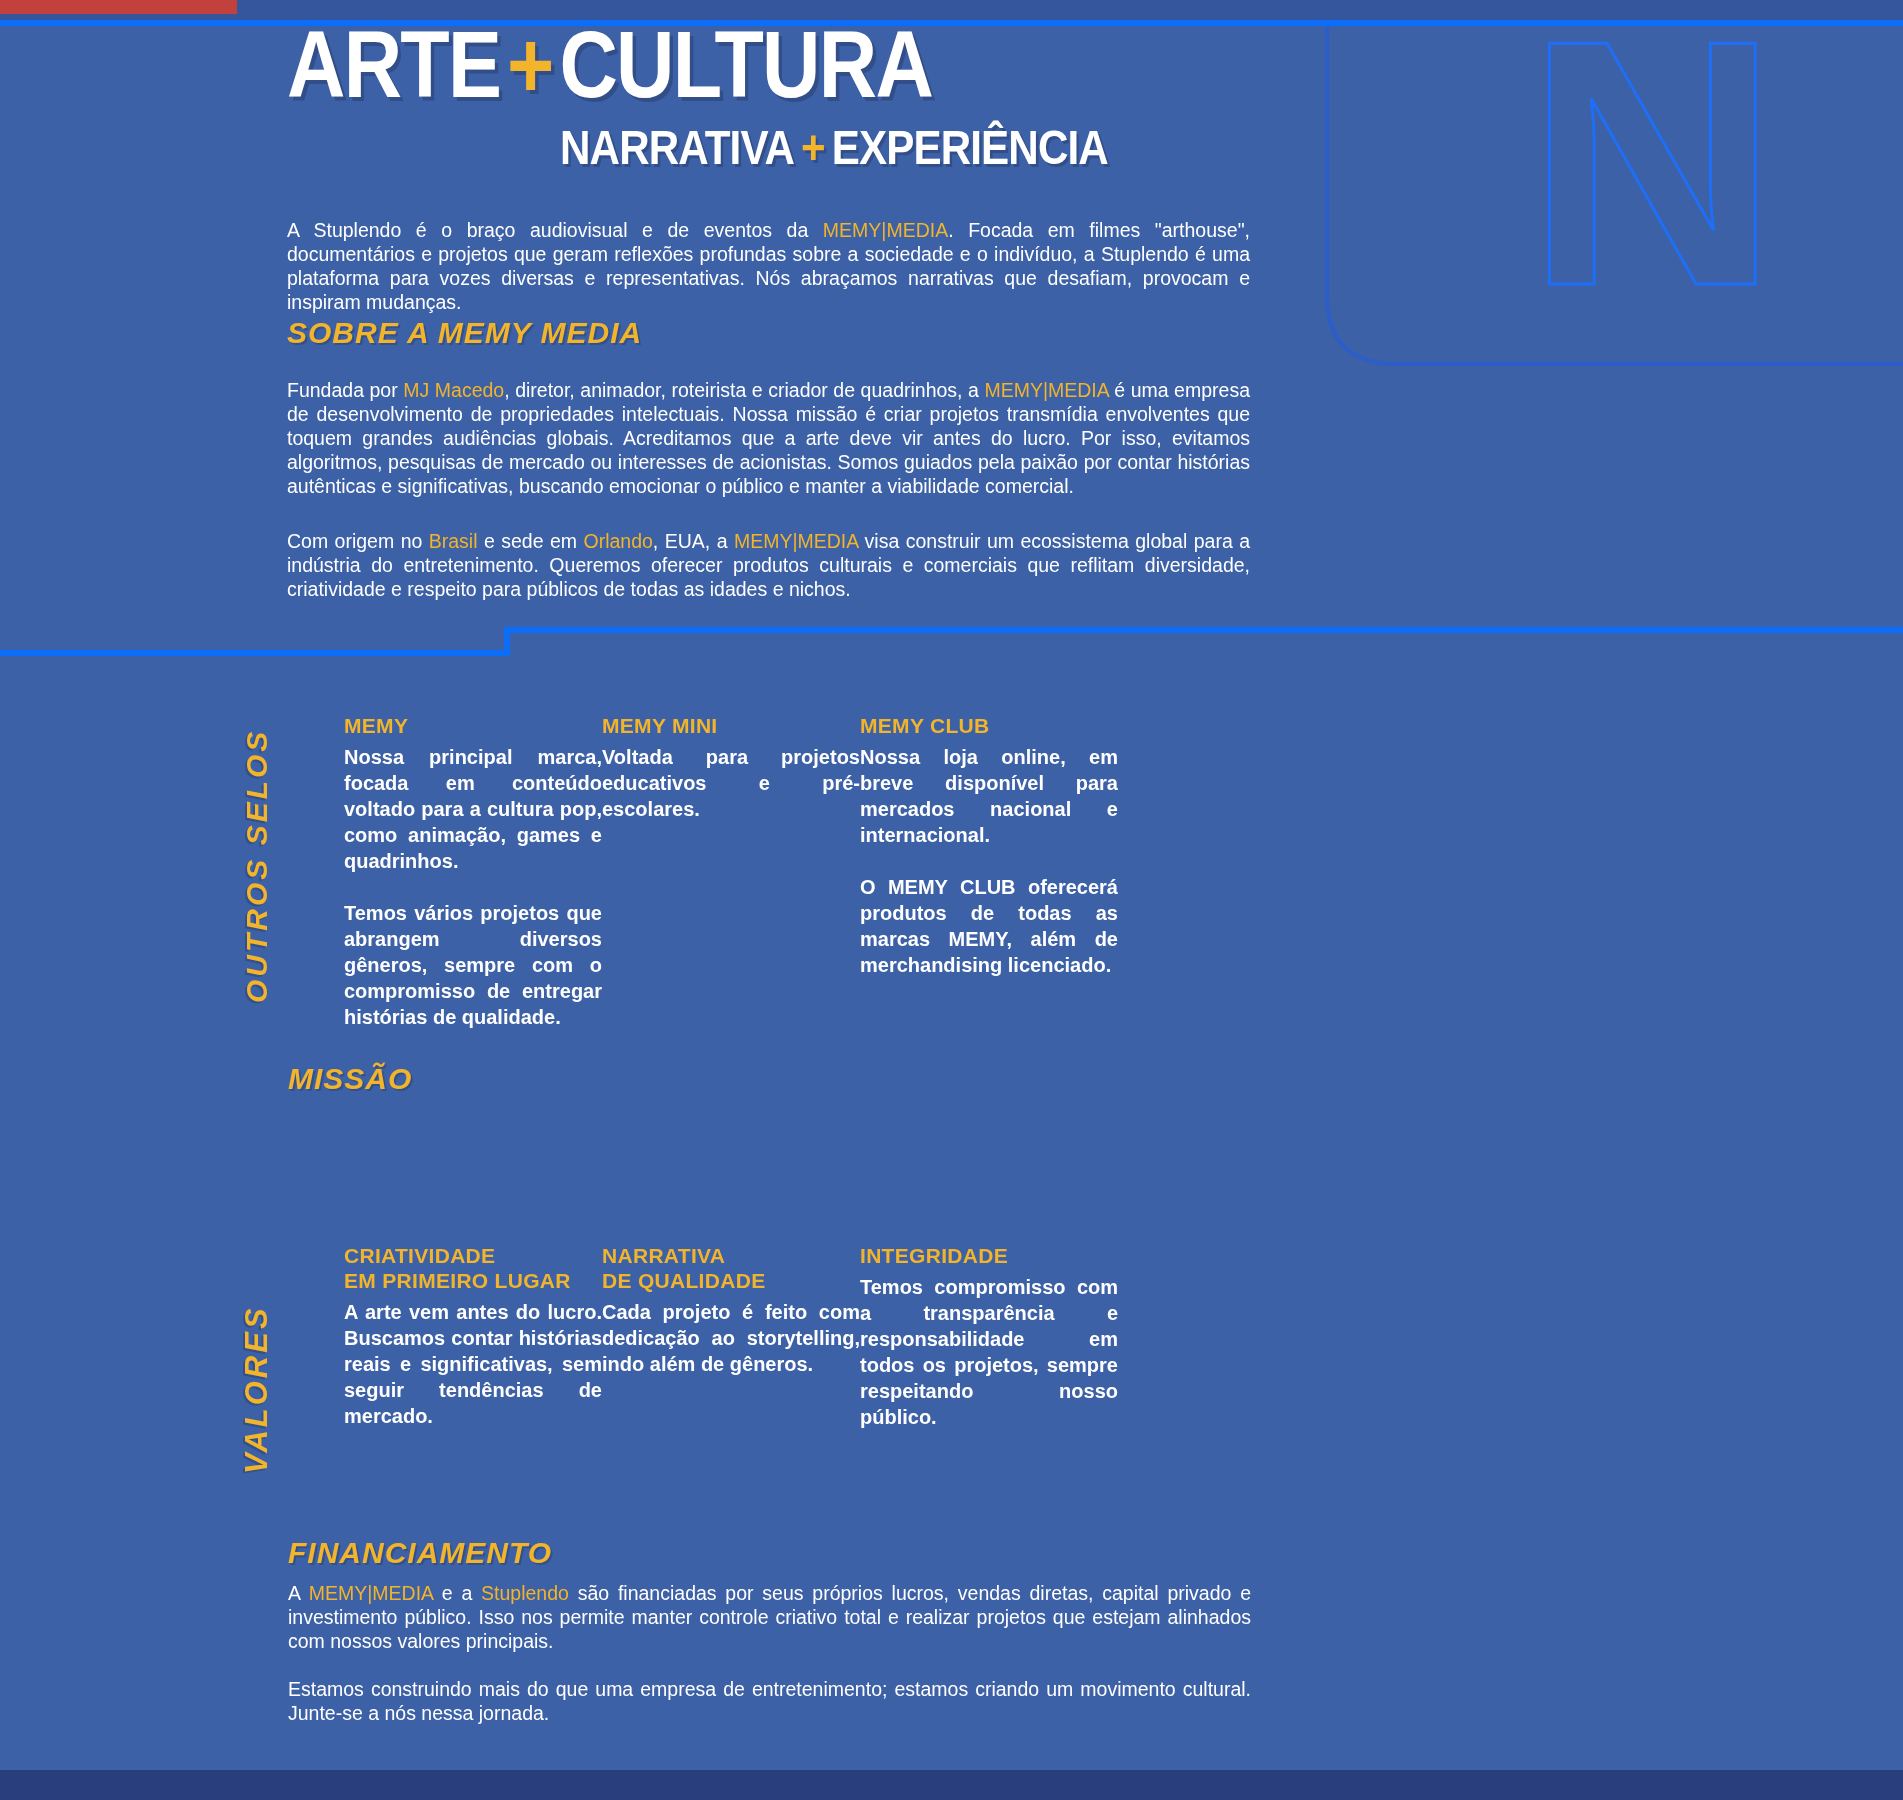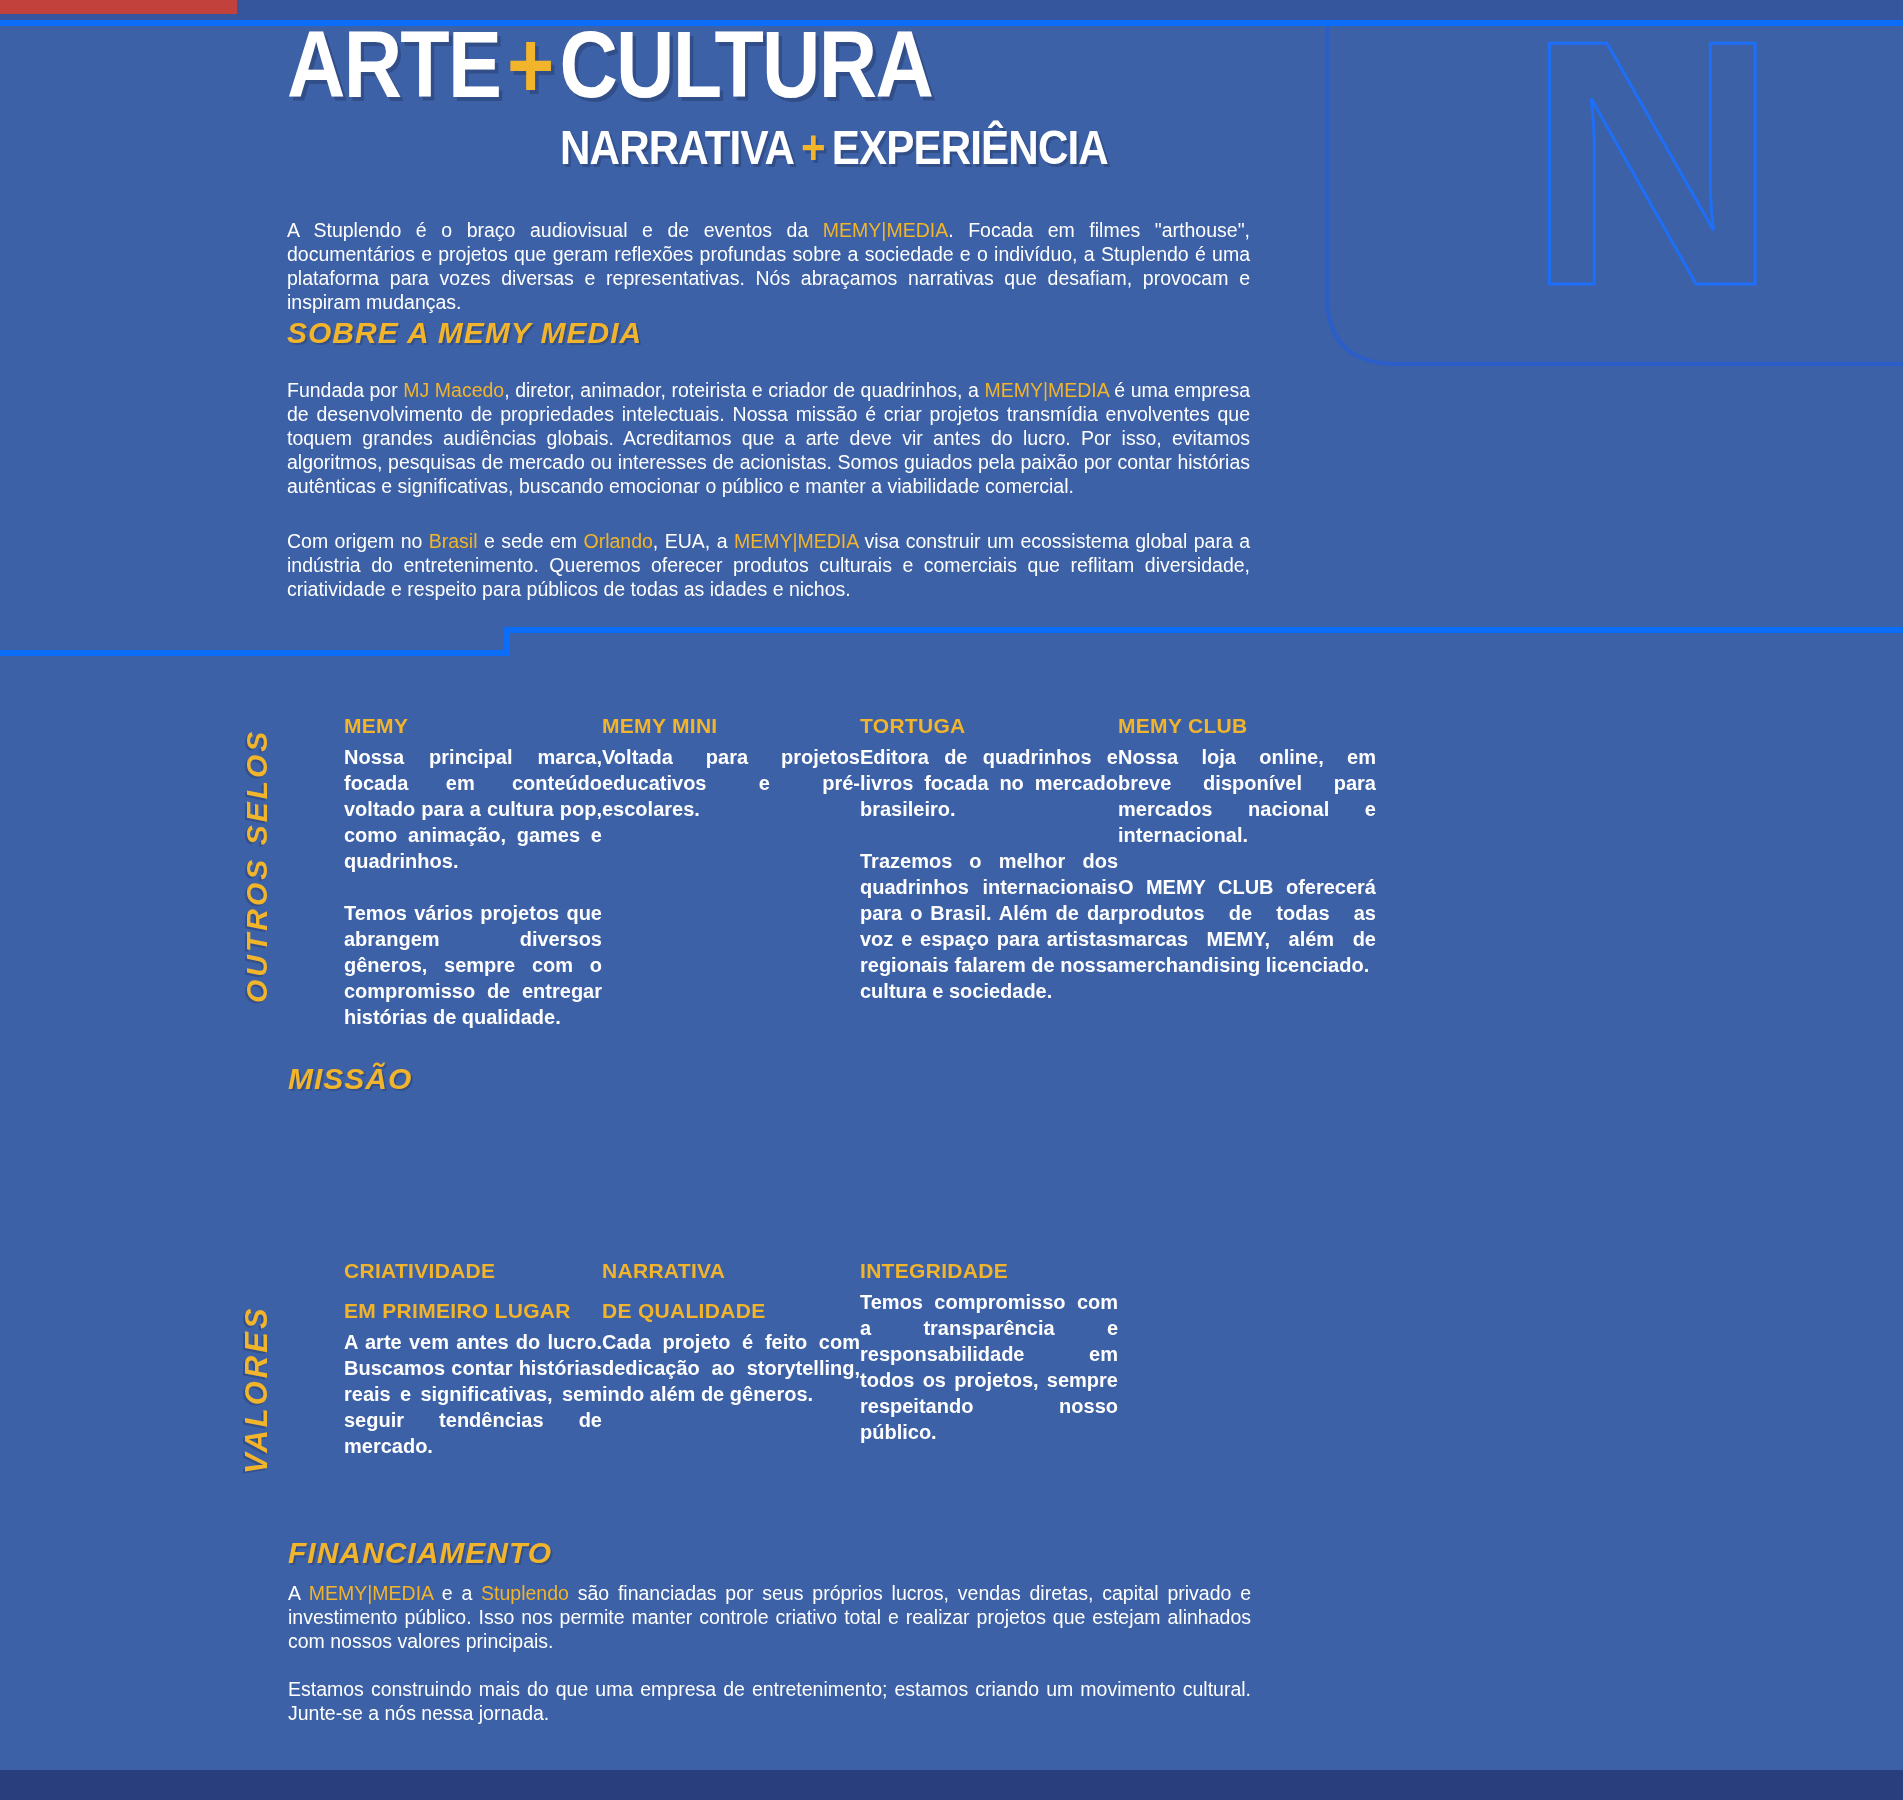--- a/index.html
+++ b/index.html
@@ -35,21 +35,21 @@
     text-shadow:2px 2px 0 rgba(25,35,70,.28);white-space:nowrap;
   }
   
   .cols{position:absolute;display:grid;}
   .cols.four{left:344px;top:713px;grid-template-columns:repeat(4,258px);}
   .cols.three{left:344px;top:1243px;grid-template-columns:repeat(3,258px);}
   .col h4{
     margin:0 0 6px 0;color:#F1B42B;font-size:21px;line-height:25px;
     font-weight:bold;letter-spacing:.3px;
   }
-  .col h4 span{display:block;margin-top:15px;}
+  .col h4 span{display:block;}
   .col p{
     margin:0 0 26px 0;color:#fff;font-weight:bold;
     font-size:20px;line-height:26px;text-align:justify;
   }
   
   .vlabel{
     position:absolute;width:46px;line-height:46px;
     writing-mode:vertical-rl;transform:rotate(180deg);text-align:center;
     color:#F1B42B;font-weight:bold;font-style:italic;
     font-size:30px;letter-spacing:3px;white-space:nowrap;
@@ -95,25 +95,20 @@
     <div class="col">
       <h4>MEMY</h4>
       <p>Nossa principal marca, focada em conteúdo voltado para a cultura pop, como animação, games e quadrinhos.</p>
       <p>Temos vários projetos que abrangem diversos gêneros, sempre com o compromisso de entregar histórias de qualidade.</p>
     </div>
     <div class="col">
       <h4>MEMY MINI</h4>
       <p>Voltada para projetos educativos e pré-escolares.</p>
     </div>
     <div class="col">
-      <h4>TORTUGA</h4>
-      <p>Editora de quadrinhos e livros focada no mercado brasileiro.</p>
-      <p>Trazemos o melhor dos quadrinhos internacionais para o Brasil. Além de dar voz e espaço para artistas regionais falarem de nossa cultura e sociedade.</p>
-    </div>
-    <div class="col">
       <h4>MEMY CLUB</h4>
       <p>Nossa loja online, em breve disponível para mercados nacional e internacional.</p>
       <p>O MEMY CLUB oferecerá produtos de todas as marcas MEMY, além de merchandising licenciado.</p>
     </div>
   </div>
 
   <h3 class="sec-h" style="left:288px;top:1062px;">MISSÃO</h3>
 
   <div class="vlabel valores">VALORES</div>
   <div class="cols three">

